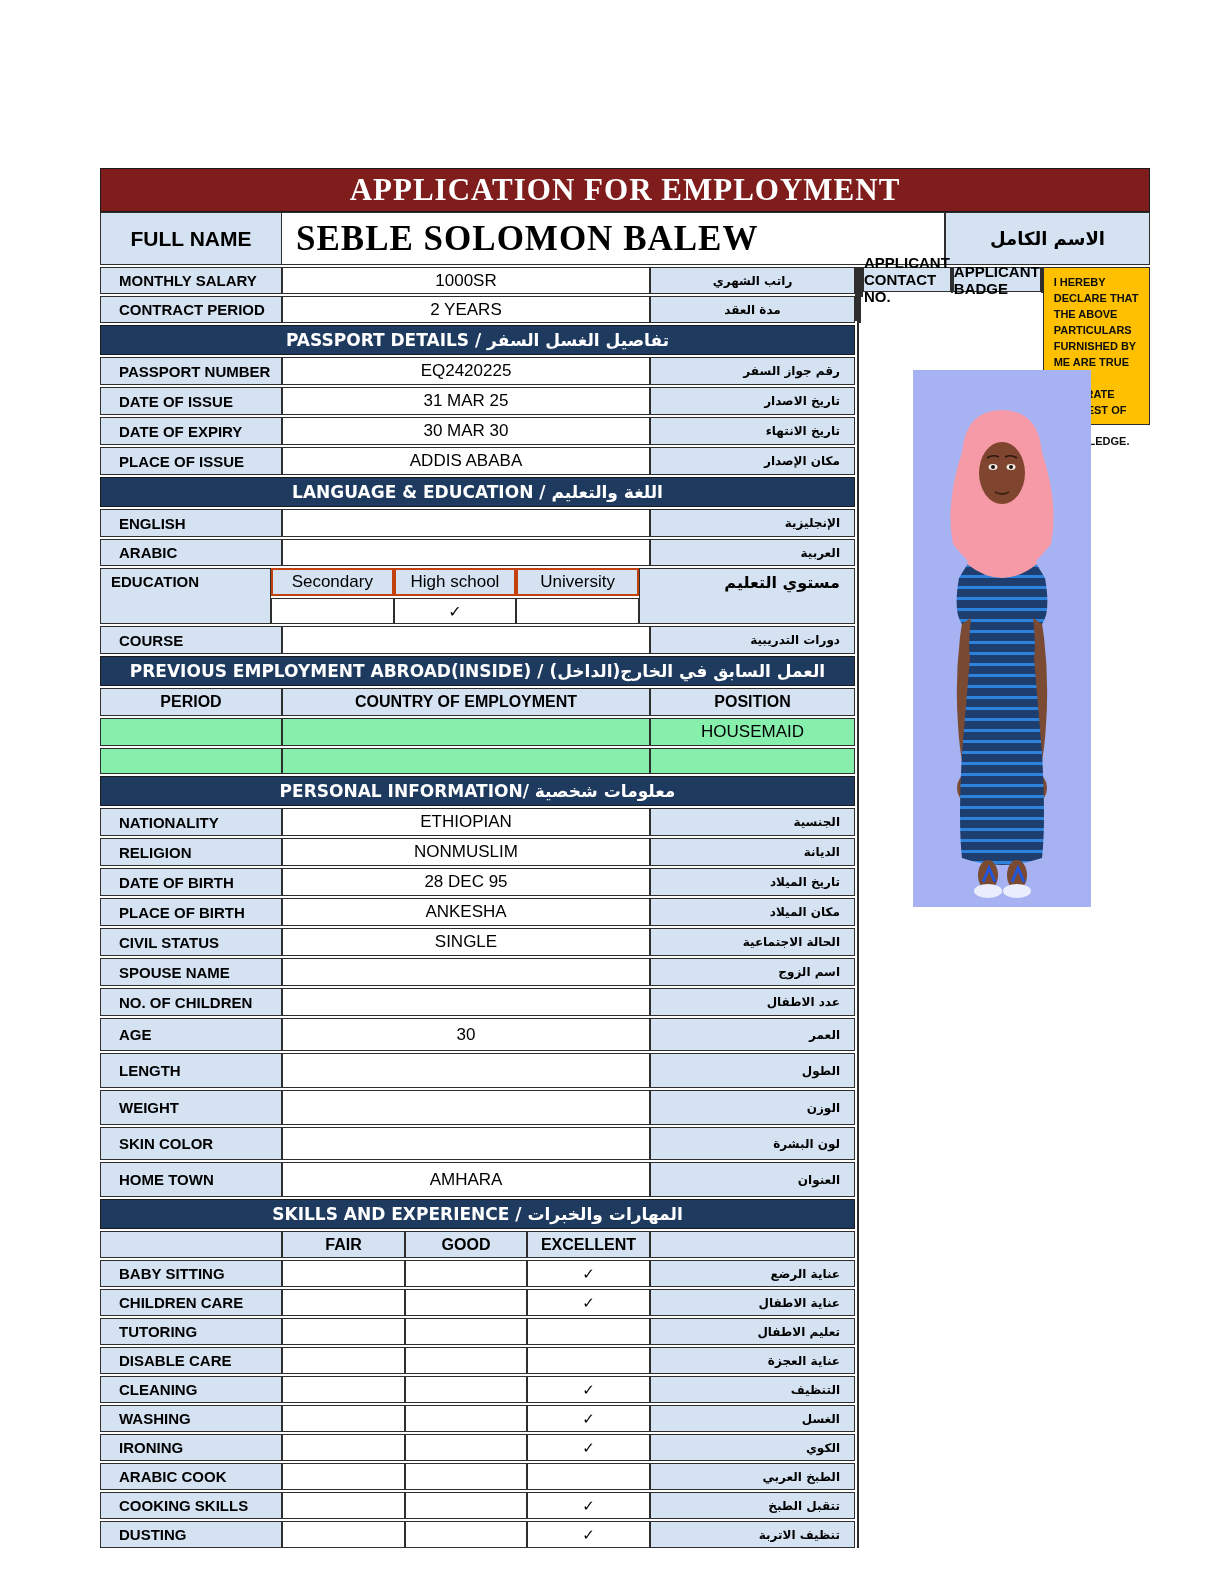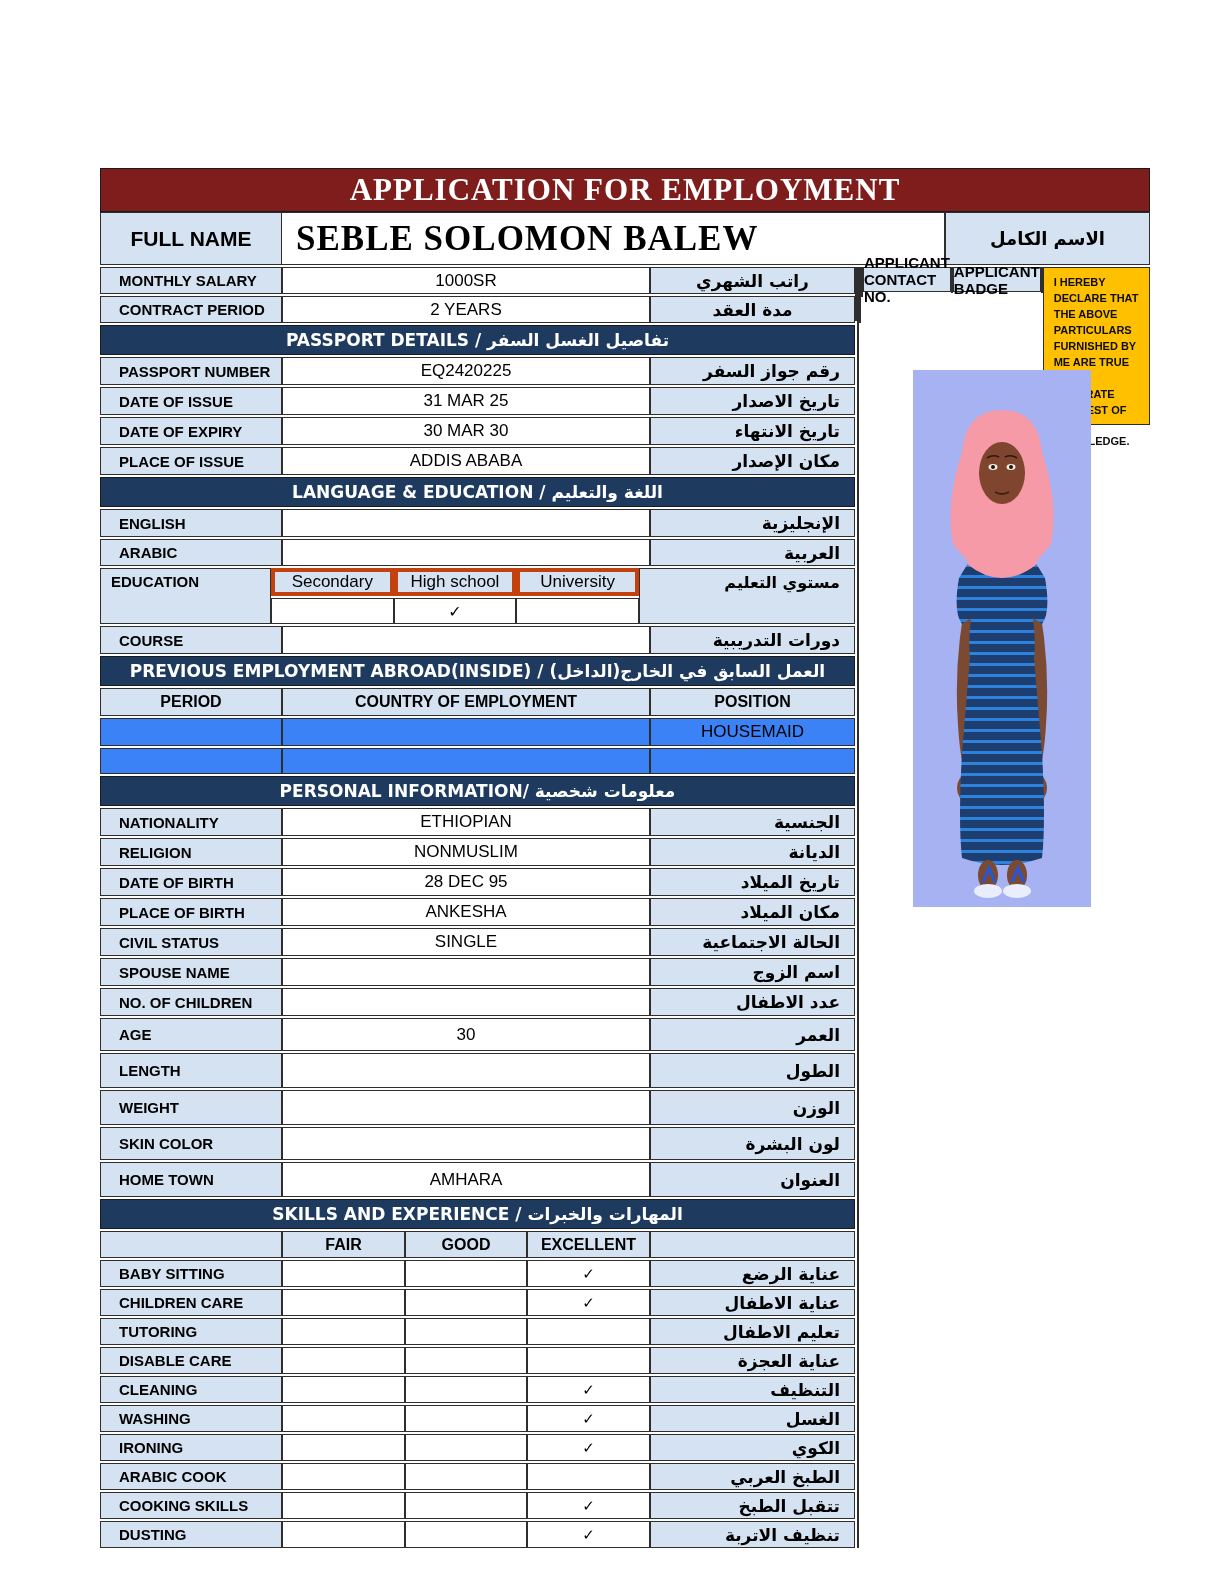--- a/index.html
+++ b/index.html
@@ -45,53 +45,53 @@
 
   .row { display: flex; margin-top: 2px; }
   .cell {
     border: 1px solid #2e2e2e; display: flex; align-items: center;
     overflow: hidden; white-space: nowrap;
   }
   .c-label { width: 182px; background: #d5e2f2; font-weight: bold; font-size: 15px; padding-left: 18px; text-align: right; }
   .c-value { width: 368px; background: #fff; justify-content: center; font-size: 17px; }
   .c-ar {
     width: 205px; background: #d5e2f2; justify-content: flex-end; padding-right: 14px;
-    font-family: "DejaVu Sans", sans-serif; font-weight: bold; font-size: 17px;
+    font-family: "DejaVu Sans", sans-serif; font-weight: bold; font-size: 12px;
   }
   .c-ar.center { justify-content: center; padding-right: 0; }
 
   .h26 { height: 26px; } .h27 { height: 27px; } .h28 { height: 28px; } .h33 { height: 33px; } .h35 { height: 35px; }
 
   .sec-header {
     margin-top: 2px; height: 30px; background: #1e3a5f; border: 1px solid #1a1a1a;
     color: #fff; display: flex; align-items: center; justify-content: center;
     font-weight: bold; font-size: 17px;
     font-family: "DejaVu Sans", sans-serif;
   }
 
   
   .edu-block { display: flex; margin-top: 2px; }
   .edu-label { width: 182px; height: 56px; background: #d5e2f2; border: 1px solid #2e2e2e;
     font-weight: bold; font-size: 15px; display: flex; align-items: flex-start; padding: 4px 0 0 10px; }
   .edu-mid { width: 368px; }
   .edu-opts { display: flex; height: 28px; }
-  .edu-opt { width: 123px; background: #d5e2f2; border: 4px solid #c2410c;
+  .edu-opt { width: 123px; background: #d5e2f2; border: 2px solid #c2410c;
     display: flex; align-items: center; justify-content: center; font-size: 17px; }
   .edu-checks { display: flex; height: 26px; margin-top: 2px; }
   .edu-check { width: 123px; background: #fff; border: 1px solid #2e2e2e;
     display: flex; align-items: center; justify-content: center; font-size: 16px; }
   .edu-ar { width: 230px; height: 56px; background: #d5e2f2; border: 1px solid #2e2e2e;
     display: flex; align-items: flex-start; justify-content: flex-end; padding: 4px 14px 0 0;
     font-family: "DejaVu Sans", sans-serif; font-weight: bold; font-size: 16px; }
 
   
   .pe-head .cell, .pe-row .cell { justify-content: center; }
   .pe-c1 { width: 182px; } .pe-c2 { width: 368px; } .pe-c3 { width: 205px; }
   .pe-head .cell { background: #d5e2f2; font-weight: bold; font-size: 16px; }
-  .pe-row .cell { background: #3b82f6; font-size: 17px; }
+  .pe-row .cell { background: #86efac; font-size: 17px; }
 
   
   .sk-sub .cell { background: #d5e2f2; font-weight: bold; font-size: 16px; justify-content: center; }
   .sk-l { width: 182px; } .sk-f { width: 123px; } .sk-g { width: 122px; } .sk-e { width: 123px; }
   .sk-ar { width: 205px; }
   .sk-row .sk-f, .sk-row .sk-g, .sk-row .sk-e { background: #fff; justify-content: center; font-size: 15px; }
 
   
   .r-block { border: 1px solid #2e2e2e; margin-top: 2px; }
   .r-blue-top { height: 54px; background: #d5e2f2; }

